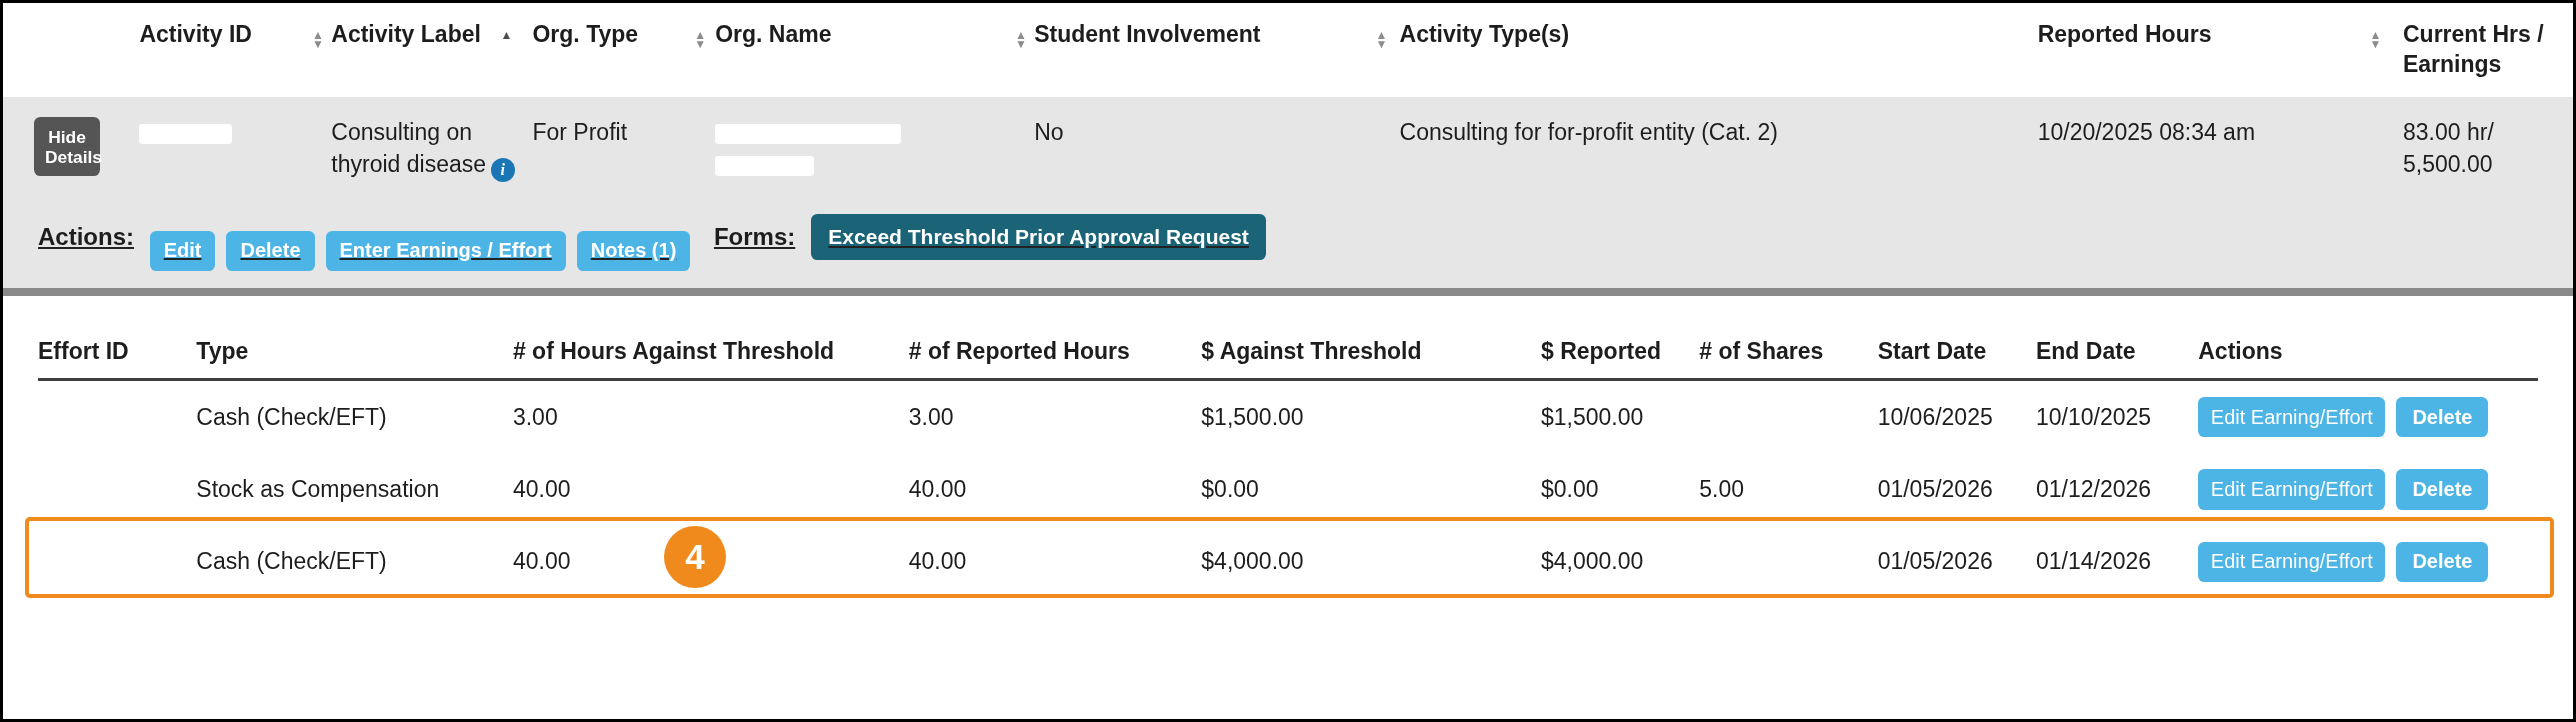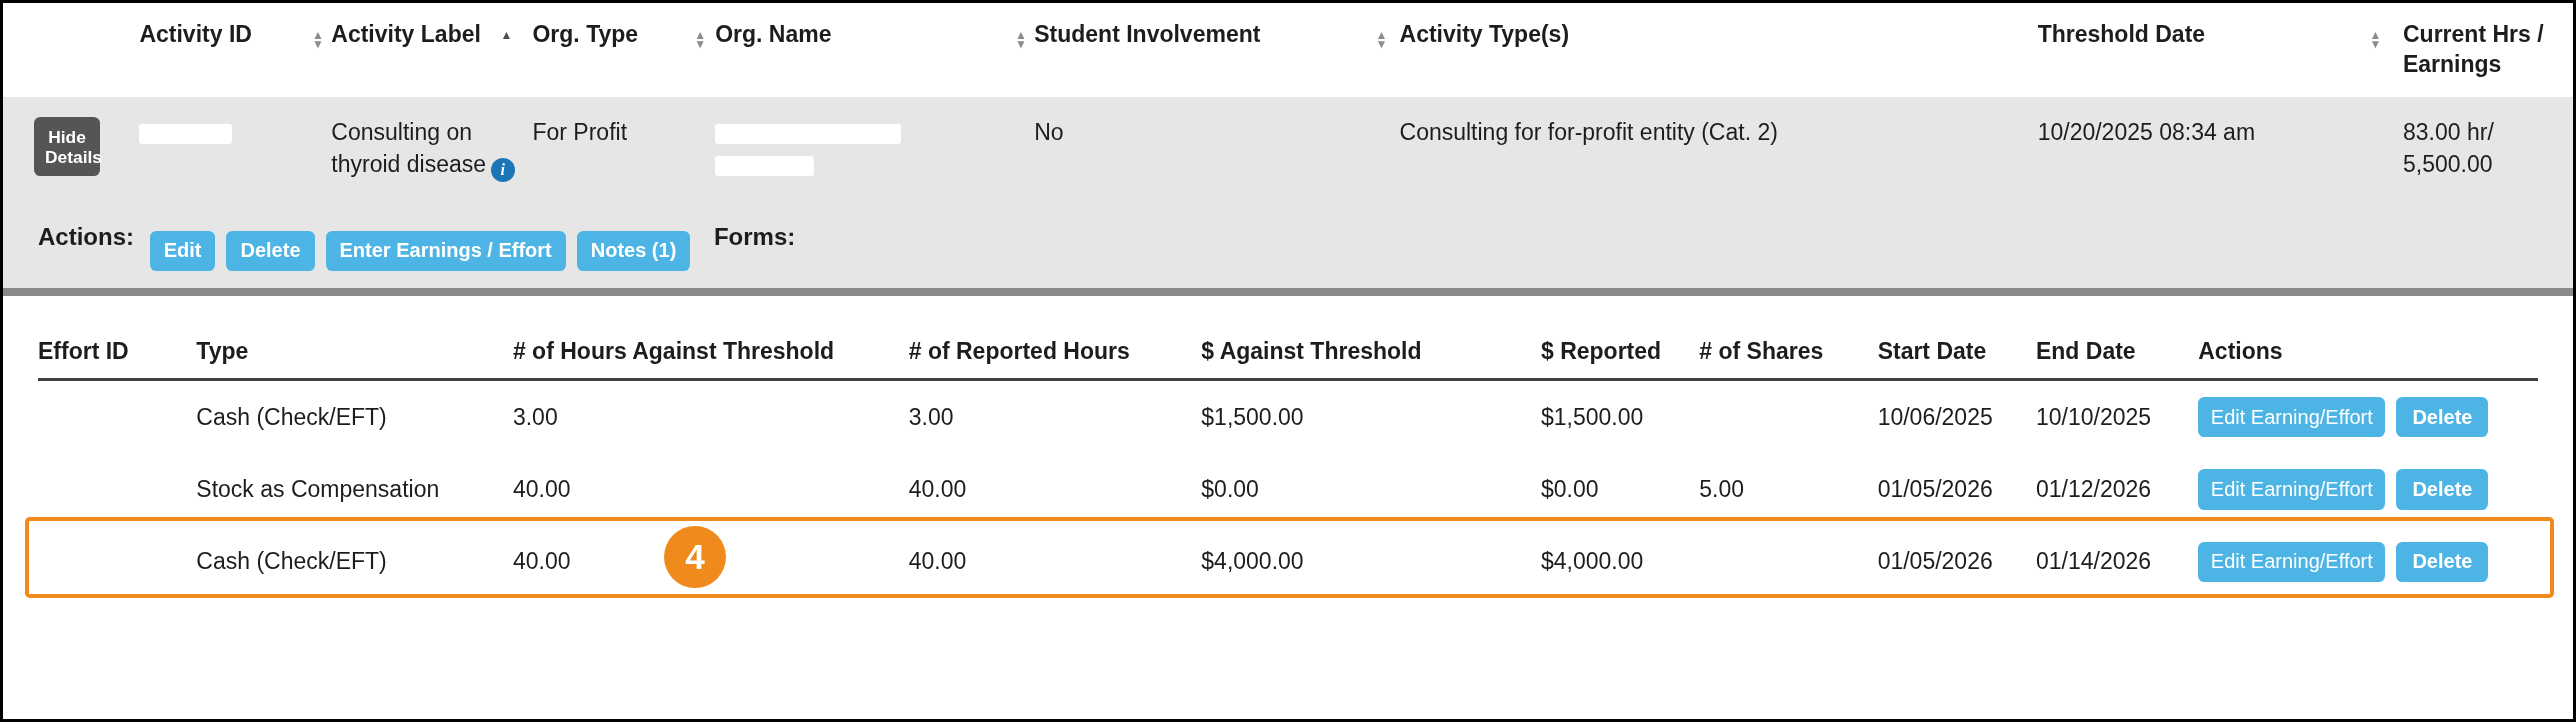--- a/index.html
+++ b/index.html
@@ -117,20 +117,21 @@
   }
 
   
   .actions-bar {
     background: #e6e6e6;
     padding: 0 0 17.4px 35px;
     display: flex;
     align-items: center;
     gap: 11px;
     border-bottom: 8px solid #8a8a8a;
+    text-decoration: underline;
   }
   .actions-label {
     font-size: 24px;
     font-weight: bold;
     color: #1d1d1d;
     margin-right: 4.7px;
   }
   .btn-blue {
     background: #4db4e6;
     color: #ffffff;
@@ -294,21 +295,21 @@
           <span class="th-inner">Student Involvement</span>
           <span class="sort-ind" style="right:11px">
               <span class="up">▲</span>
               <span class="down">▼</span>
             </span>
         </th>
         <th>
           <span class="th-inner">Activity Type(s)</span>
         </th>
         <th>
-          <span class="th-inner">Threshold Date</span>
+          <span class="th-inner">Reported Hours</span>
           <span class="sort-ind" style="right:20.5px">
               <span class="up">▲</span>
               <span class="down">▼</span>
             </span>
         </th>
         <th>
           <span class="th-inner" style="padding-right:0">Current Hrs / Earnings</span>
         </th>
       </tr>
     </thead>
@@ -338,20 +339,21 @@
     </tbody>
   </table>
 
   <div class="actions-bar">
     <span class="actions-label">Actions:</span>
     <button class="btn-blue">Edit</button>
     <button class="btn-blue">Delete</button>
     <button class="btn-blue">Enter Earnings / Effort</button>
     <button class="btn-blue">Notes (1)</button>
     <span class="forms-label">Forms:</span>
+    <button class="btn-darkteal">Exceed Threshold Prior Approval Request</button>
   </div>
 
   <div class="effort-wrap">
     <table class="effort-table">
       <colgroup>
         <col style="width:158px">
         <col style="width:316px">
         <col style="width:395px">
         <col style="width:292px">
         <col style="width:339px">

